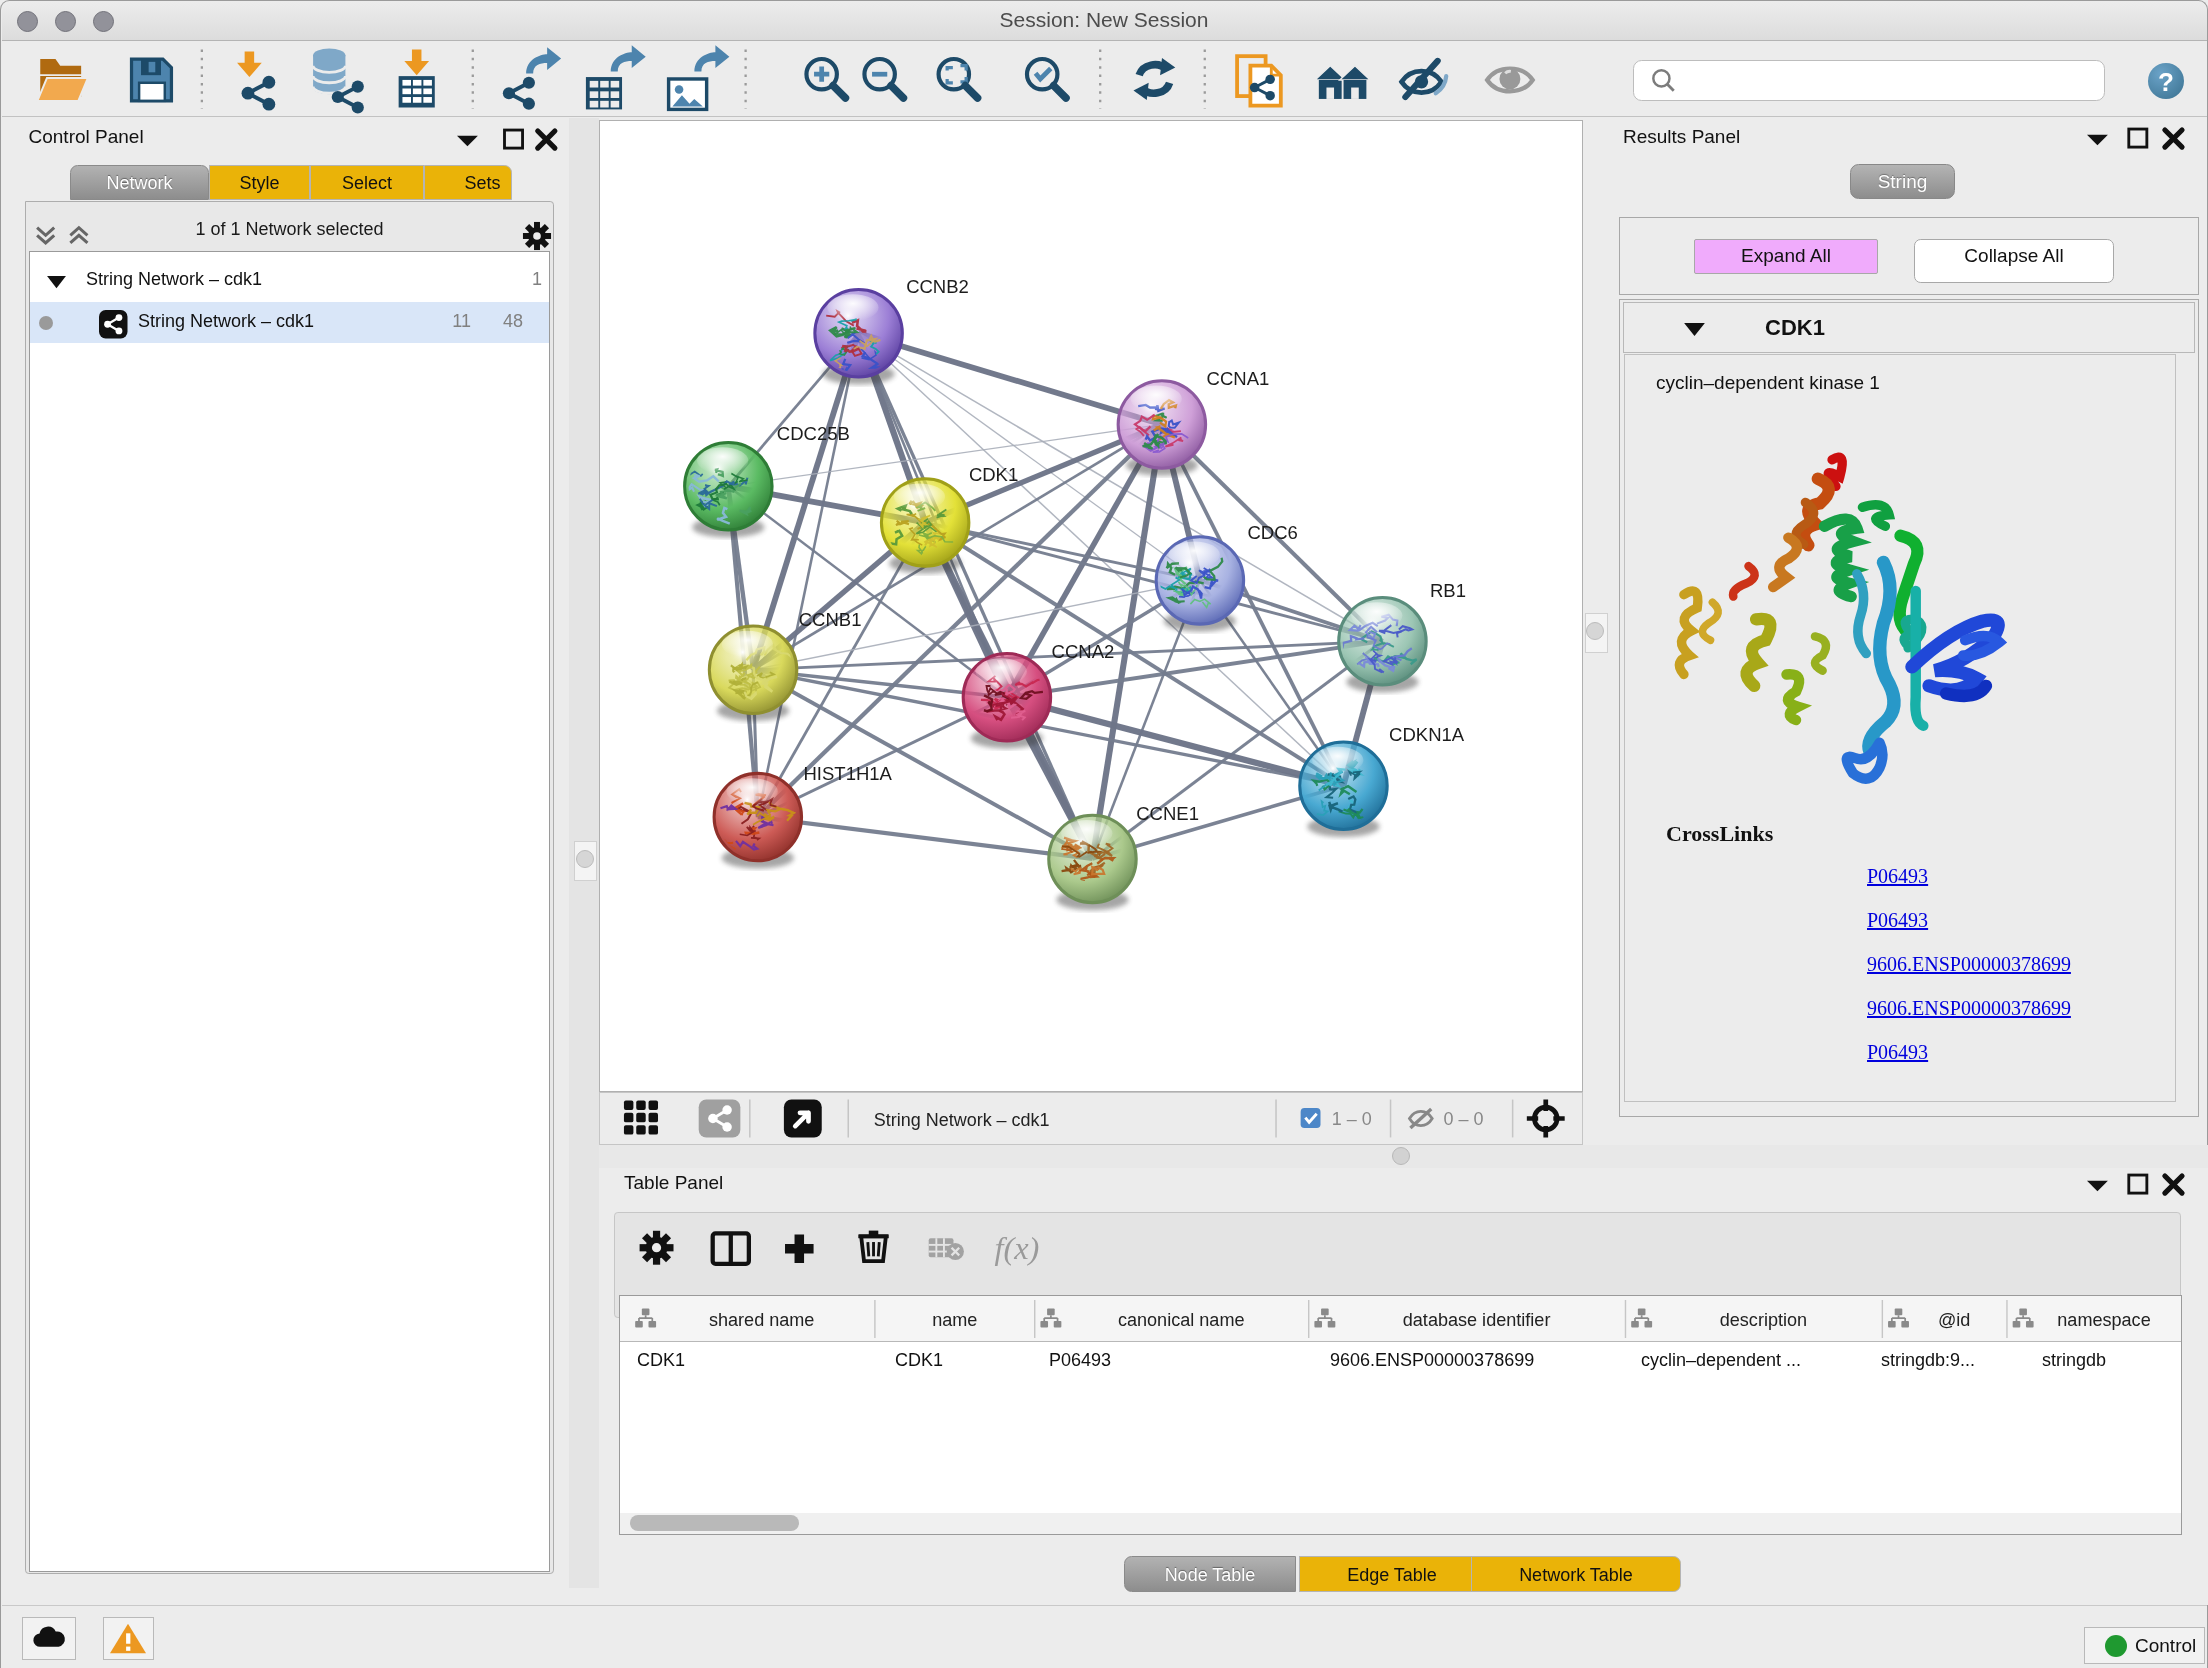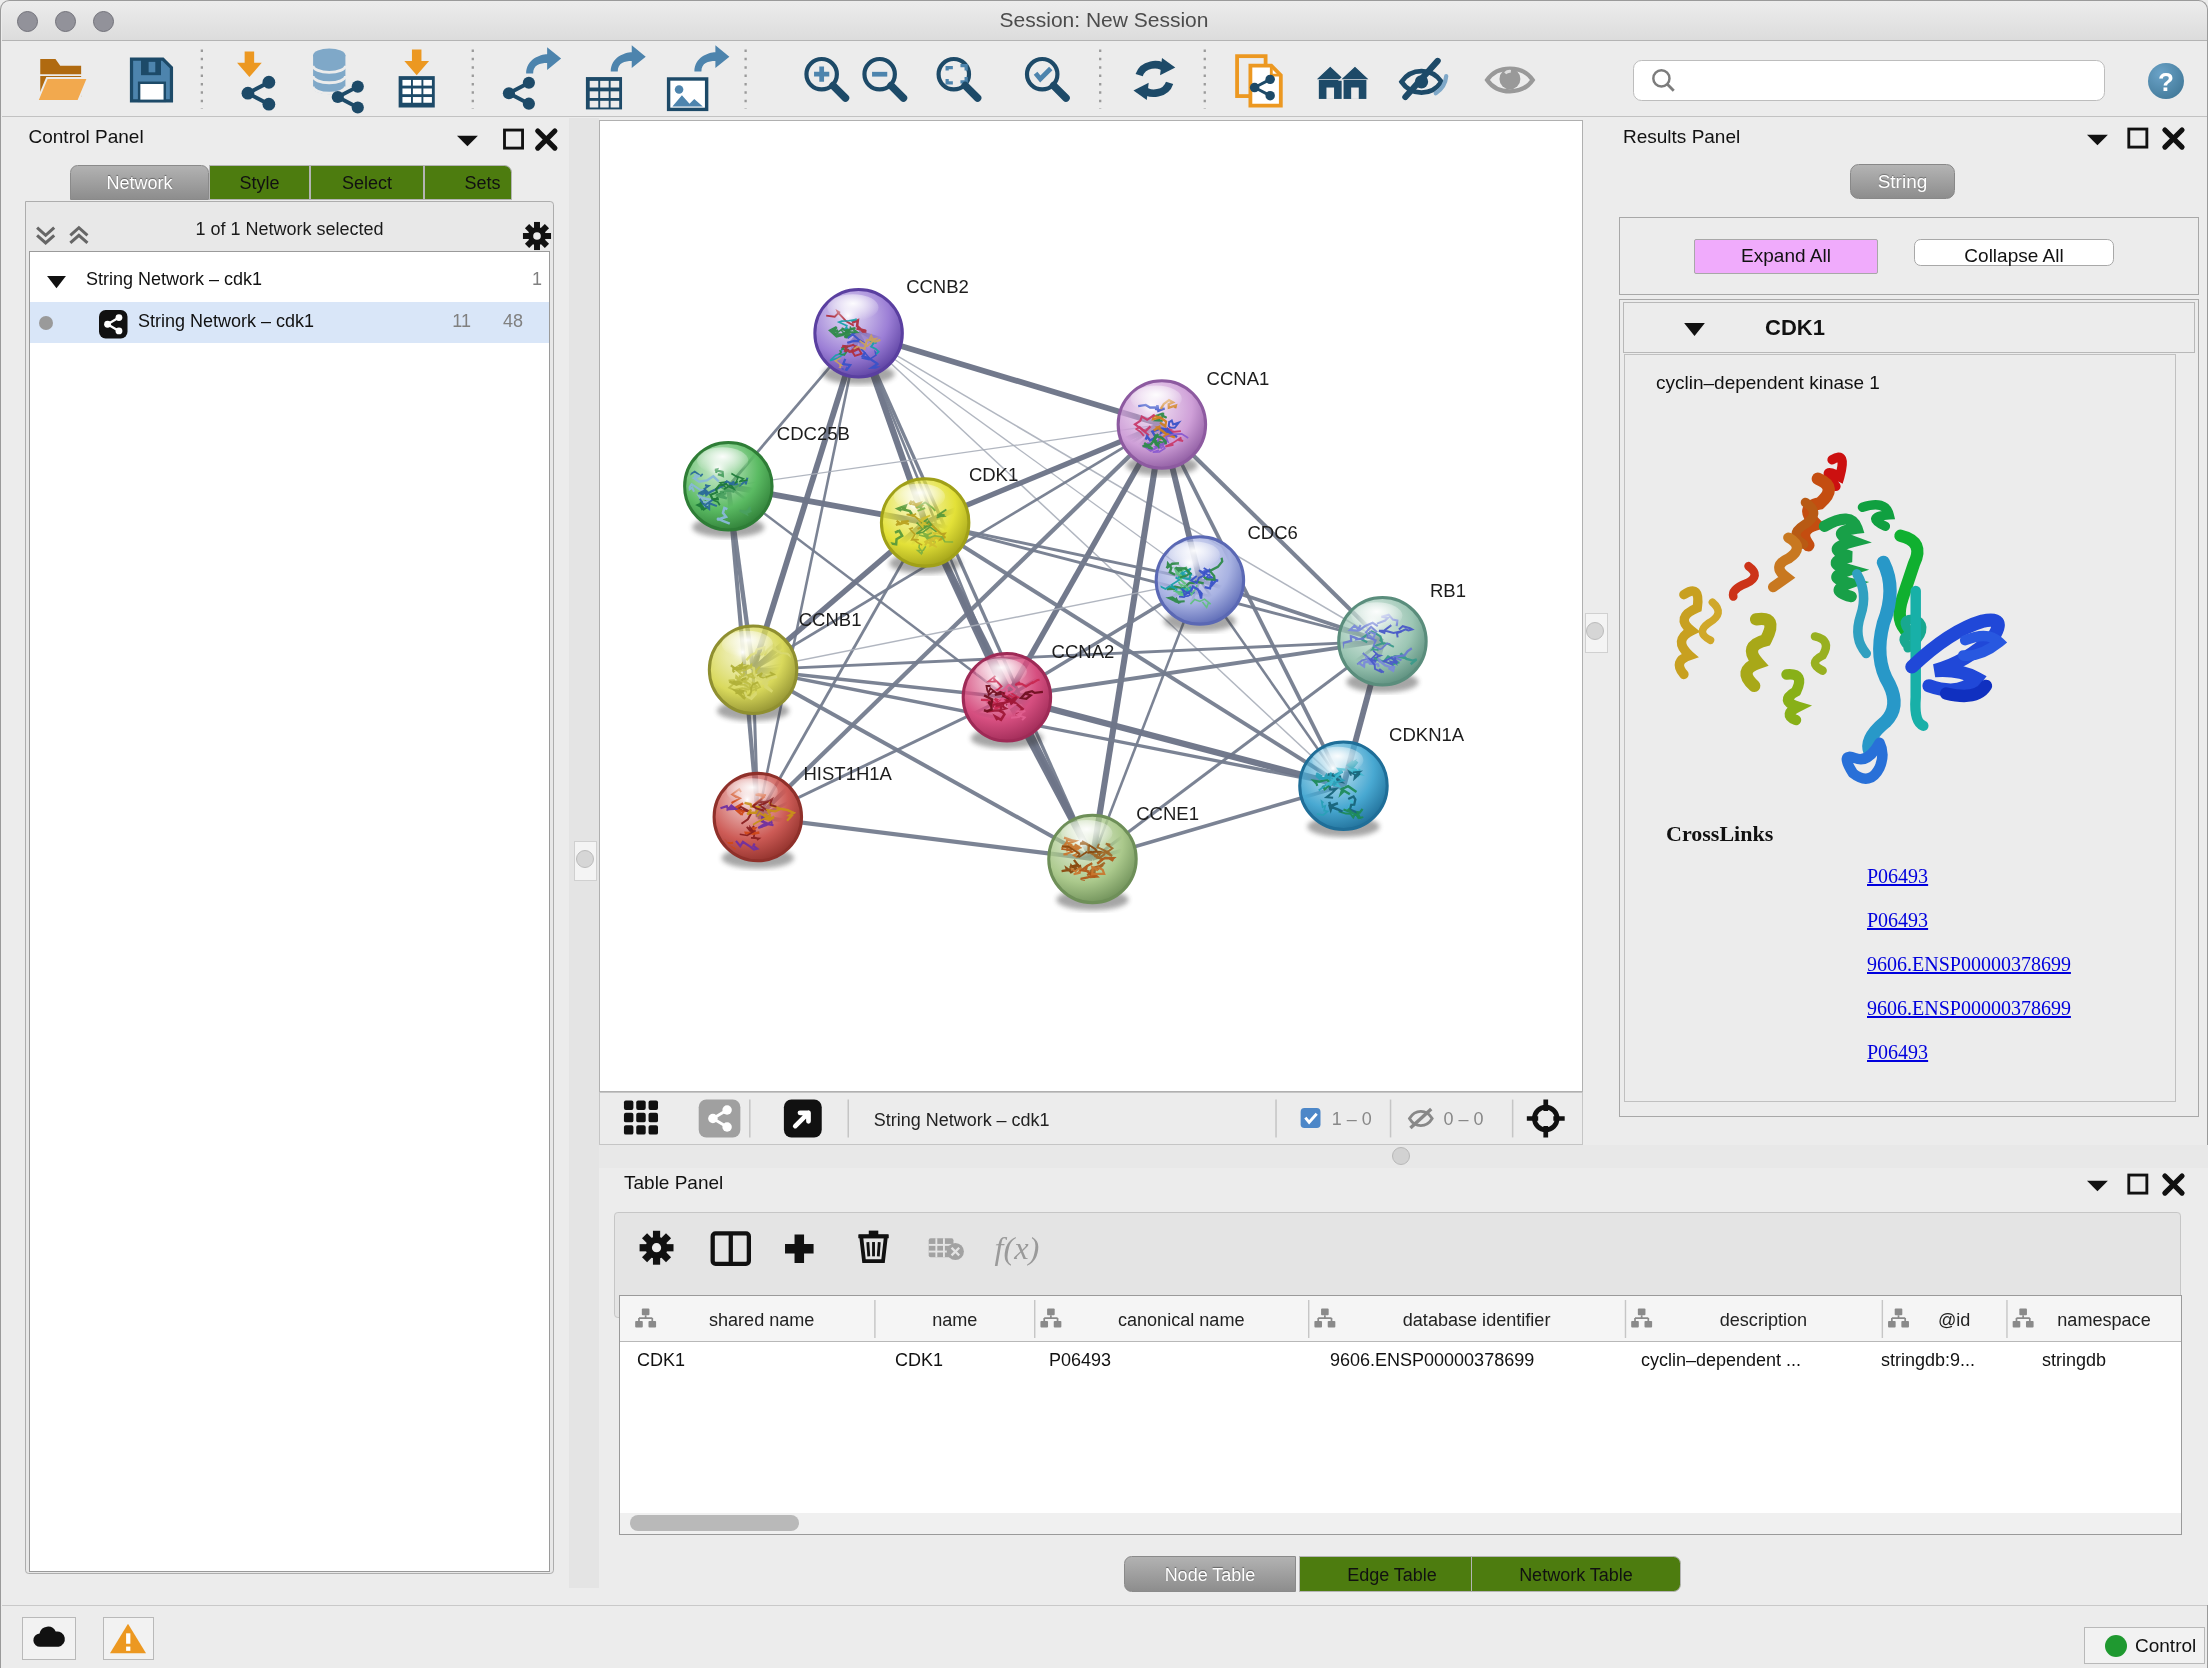--- a/index.html
+++ b/index.html
@@ -1,17 +1,17 @@
 <!DOCTYPE html>
 <html style="font-size:15px"><head><meta charset="utf-8"><style>
 * { margin:0; padding:0; box-sizing:border-box; }
 html,body { width:2208px; height:1668px; font-family:"Liberation Sans",sans-serif; background:#ececec; overflow:hidden; }
 .abs { position:absolute; }
 .panel-title { font-size:19px; color:#111; }
-.tab { position:absolute; border:1px solid #b4b4b4; background:#4d7c0f; color:#111; text-align:center; font-size:18px; }
+.tab { position:absolute; border:1px solid #b4b4b4; background:#eab308; color:#111; text-align:center; font-size:18px; }
 .tab.sel { background:linear-gradient(#b2b2b2,#8d8d8d); color:#fff; text-shadow:0 -1px 1px rgba(0,0,0,0.4); border-color:#8a8a8a; }
 </style></head>
 <body>
 
 <div class="abs" style="left:0;top:0;width:2208px;height:1668px;border:1.9px solid #9a9a9a;border-bottom:none;border-radius:9.5px 9.5px 0 0;"></div>
 
 <div class="abs" style="left:1.9px;top:1.9px;width:2205px;height:39px;background:linear-gradient(#ececec,#dcdcdc);border-bottom:1px solid #b4b4b4;border-radius:8.6px 8.6px 0 0;"></div>
 <div class="abs" style="left:17px;top:10.5px;width:21px;height:21px;border-radius:50%;background:#92929a;border:1px solid #72727a;"></div>
 <div class="abs" style="left:55px;top:10.5px;width:21px;height:21px;border-radius:50%;background:#92929a;border:1px solid #72727a;"></div>
 <div class="abs" style="left:93px;top:10.5px;width:21px;height:21px;border-radius:50%;background:#92929a;border:1px solid #72727a;"></div>
@@ -722,21 +722,21 @@
 <svg width="133" height="27" viewBox="0 0 140 28" style="position:absolute;left:2087px;top:126px">
 <path d="M0,9 l22,0 -11,11 z" fill="#111"></path>
 <rect x="44" y="3" width="19" height="19" fill="none" stroke="#111" stroke-width="3"></rect>
 <g transform="translate(91,13)">
       <path d="M-9,-9 L9,9 M-9,9 L9,-9" stroke="#111" stroke-width="5.5" stroke-linecap="round"></path>
     </g>
 </svg>
 <div class="abs" style="left:1850px;top:164px;width:105px;height:35px;border-radius:8.6px;background:linear-gradient(#b4b4b4,#8d8d8d);border:1px solid #888;color:#fff;text-align:center;line-height:34px;font-size:19px;text-shadow:0 -1px 1px rgba(0,0,0,0.35);">String</div>
 <div class="abs" style="left:1619px;top:217px;width:580px;height:78px;background:#ececec;border:1.9px solid #a8a8a8;"></div>
 <div class="abs" style="left:1694px;top:239px;width:184px;height:35px;background:#f0abfc;border:1.9px solid #a8a8a8;border-radius:2px;text-align:center;line-height:32px;font-size:19px;color:#111;">Expand All</div>
-<div class="abs" style="left:1914px;top:239px;width:200px;height:27px;background:#fff;border:1.9px solid #a8a8a8;border-radius:6.7px;text-align:center;line-height:32px;font-size:19px;color:#111;">Collapse All</div>
+<div class="abs" style="left:1914px;top:239px;width:200px;height:44px;background:#fff;border:1.9px solid #a8a8a8;border-radius:6.7px;text-align:center;line-height:32px;font-size:19px;color:#111;">Collapse All</div>
 <div class="abs" style="left:1619px;top:299px;width:580px;height:818px;background:#ececec;border:1.9px solid #a8a8a8;"></div>
 <div class="abs" style="left:1623px;top:302px;width:572px;height:51px;background:#ececec;border:1px solid #b8b8b8;"></div>
 <svg class="abs" width="23" height="17" viewBox="0 0 24 18" style="left:1683px;top:321px">
     <path d="M1,2 l22,0 -11,14 z" fill="#111"></path>
   </svg>
 <div class="abs" style="left:1765px;top:315px;font-size:22px;font-weight:bold;color:#111;">CDK1</div>
 <div class="abs" style="left:1624px;top:354px;width:552px;height:748px;background:#ececec;border:1px solid #c0c0c0;">
 <div class="abs" style="left:31px;top:17px;font-size:19px;color:#111;">cyclin–dependent kinase 1</div>
 <svg width="380" height="390" viewBox="0 0 400 410" style="position:absolute;left:38px;top:95px">
 <g fill="none" stroke-linecap="round">

